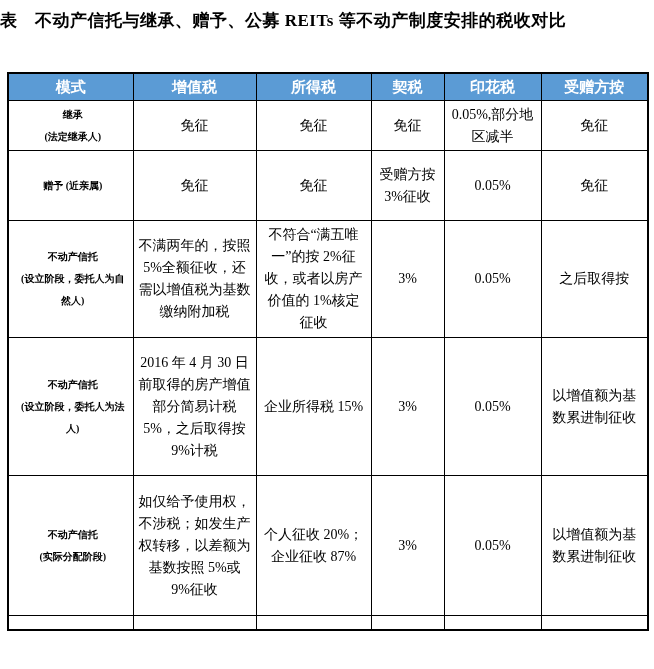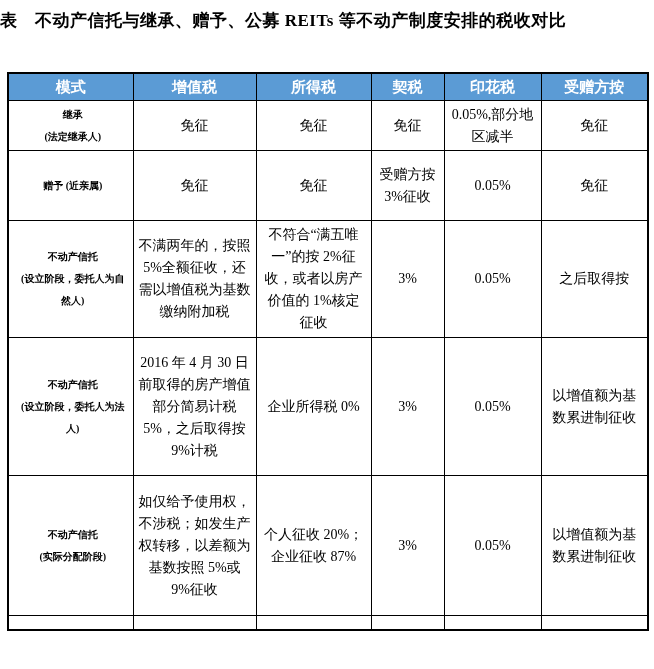--- a/index.html
+++ b/index.html
@@ -118,21 +118,21 @@
         <td>不满两年的，按照 5%全额征收，还需以增值税为基数缴纳附加税</td>
         <td>不符合“满五唯一”的按 2%征收，或者以房产价值的 1%核定征收</td>
         <td>3%</td>
         <td>0.05%</td>
         <td>之后取得按</td>
       </tr>
       <tr class="r5">
         <th>不动产信托
 (设立阶段，委托人为法人)</th>
         <td>2016 年 4 月 30 日前取得的房产增值部分简易计税 5%，之后取得按 9%计税</td>
-        <td>企业所得税 0%</td>
+        <td>企业所得税 15%</td>
         <td>3%</td>
         <td>0.05%</td>
         <td>以增值额为基数累进制征收</td>
       </tr>
       <tr class="r6">
         <th>不动产信托
 (实际分配阶段)</th>
         <td>如仅给予使用权，不涉税；如发生产权转移，以差额为基数按照 5%或 9%征收</td>
         <td>个人征收 20%；企业征收 87%</td>
         <td>3%</td>

